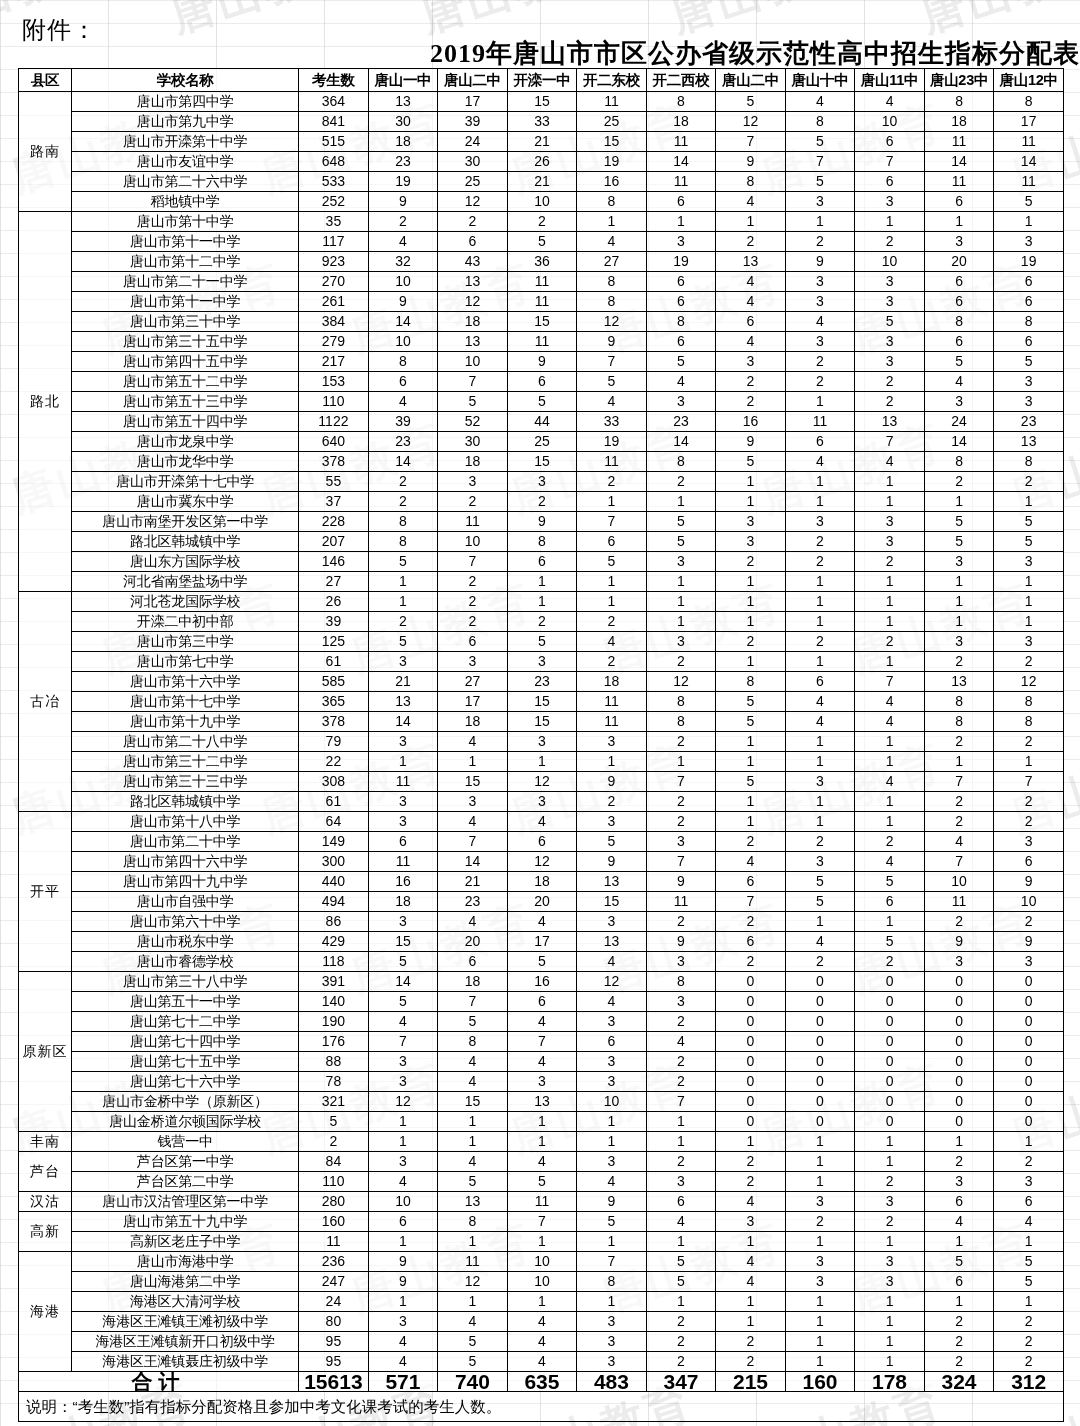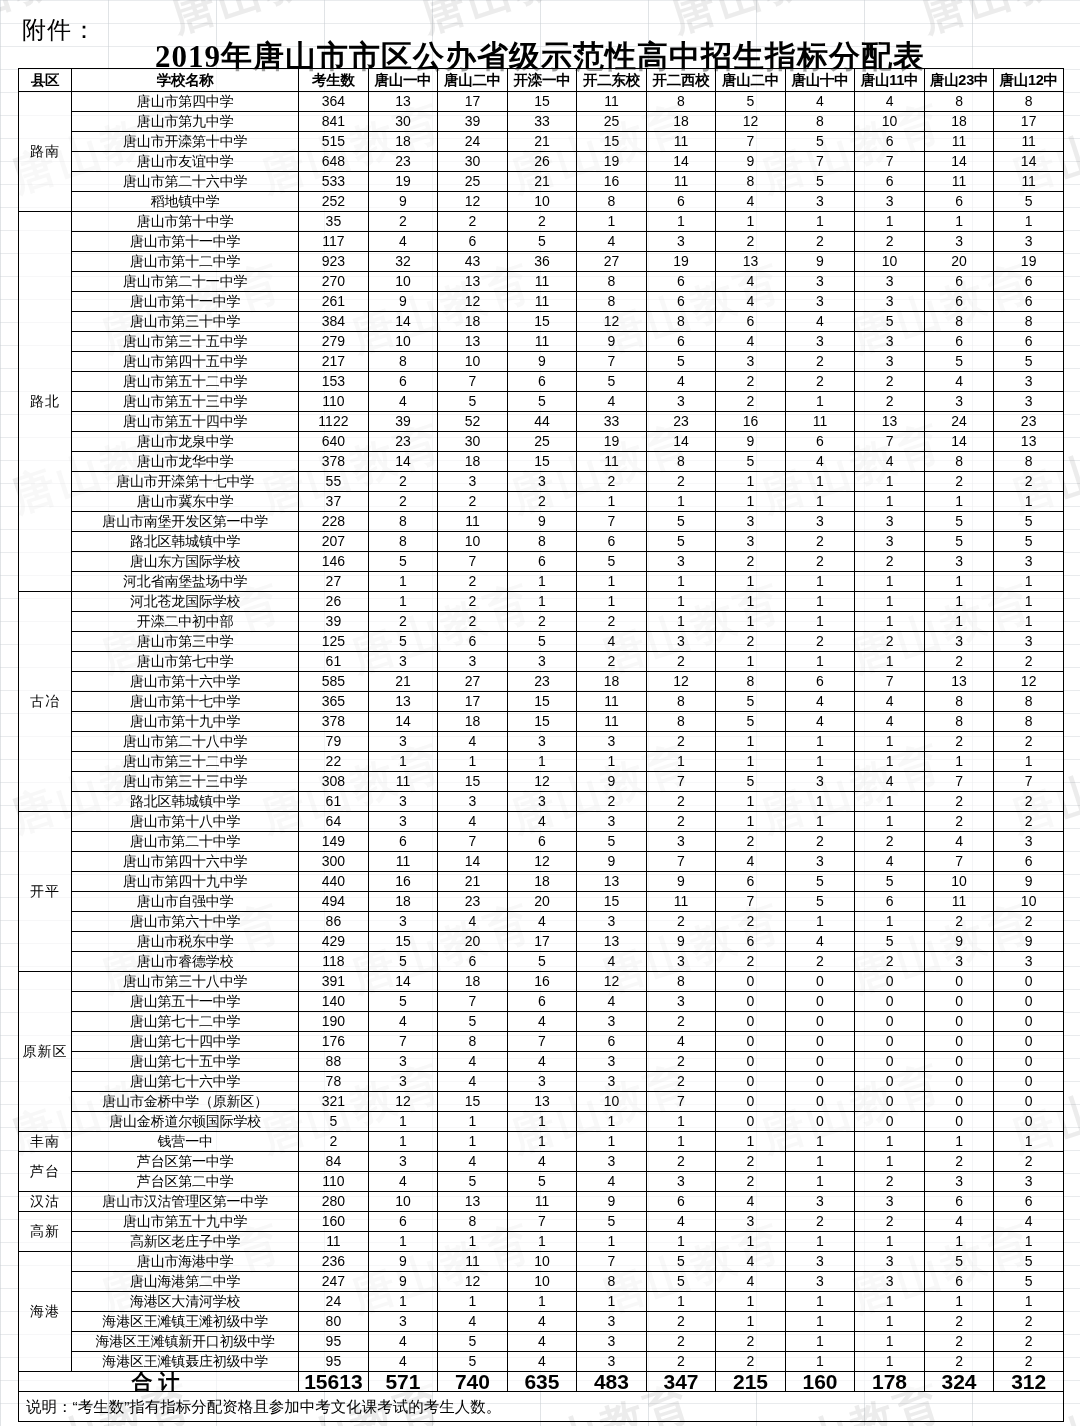--- a/index.html
+++ b/index.html
@@ -61,22 +61,22 @@
     top: 14px;
     font-size: 24px;
     font-family: "Liberation Sans", sans-serif;
     letter-spacing: 1px;
   }
   .doc-title {
     position: absolute;
     left: 0;
     top: 36px;
     width: 1080px;
-    text-align: center;
-    font-size: 31px;
+    text-align: right;
+    font-size: 26px;
     font-weight: bold;
     font-family: "Liberation Serif", "DejaVu Serif", serif;
     letter-spacing: 1px;
   }
   table.grid {
     position: absolute;
     left: 18px;
     top: 68px;
     border-collapse: collapse;
     table-layout: fixed;

